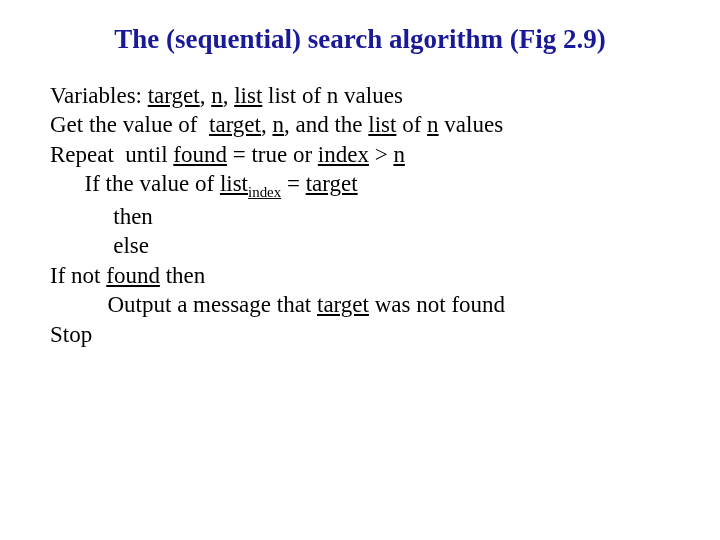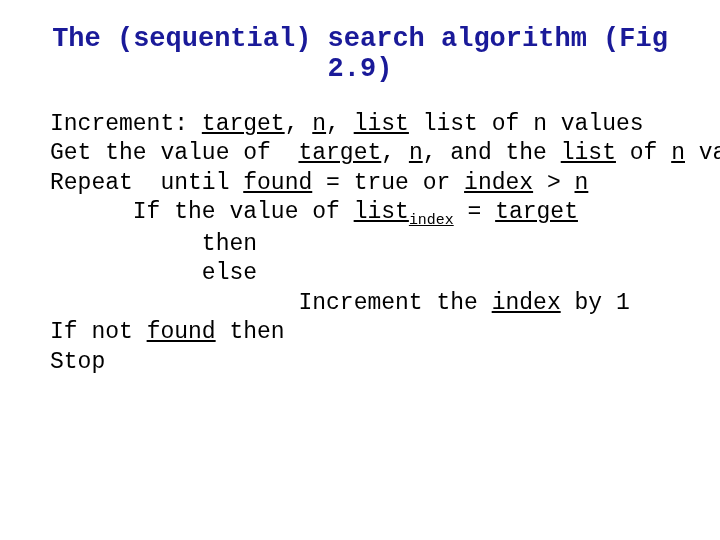--- a/index.html
+++ b/index.html
@@ -9,21 +9,20 @@
     height: 540px;
     background: #ffffff;
     font-family: "Times New Roman", Times, serif;
     color: #000000;
   }
   .slide {
     box-sizing: border-box;
     width: 720px;
     height: 540px;
     padding: 24px 50px 0 50px;
-    font-family: Liberation Mono, monospace;
   }
   .title {
     color: #1a1a99;
     font-weight: bold;
     font-size: 27px;
     text-align: center;
     margin: 0 0 26px 0;
   }
   .body {
     font-size: 23px;
@@ -38,37 +37,37 @@
   }
 </style>
 </head>
 <body>
 
 <div class="slide">
   <div class="title">The (sequential) search algorithm (Fig 2.9)</div>
 
   <div class="body">
 
-    <div class="line"><span>Increment: </span><span class="u">target</span><span>, </span><span class="u">n</span><span>, </span><span class="u">list</span><span> list of n values</span></div>
+    <div class="line"><span>Variables: </span><span class="u">target</span><span>, </span><span class="u">n</span><span>, </span><span class="u">list</span><span> list of n values</span></div>
 
     <div class="line"><span>Get the value of  </span><span class="u">target</span><span>, </span><span class="u">n</span><span>, and the </span><span class="u">list</span><span> of </span><span class="u">n</span><span> values</span></div>
 
 
 
     <div class="line"><span>Repeat  until </span><span class="u">found</span><span> = true or </span><span class="u">index</span><span> &gt; </span><span class="u">n</span></div>
 
     <div class="line"><span>      If the value of </span><span class="u">list</span><span class="sub">index</span><span> = </span><span class="u">target</span></div>
 
     <div class="line">           then</div>
 
 
 
     <div class="line">           else</div>
 
-    <div class="line"><span>                  Increment the </span><span class="u">index</span><span> by 1</span></div>
 
     <div class="line"><span>If not </span><span class="u">found</span><span> then</span></div>
 
+    <div class="line"><span>          Output a message that </span><span class="u">target</span><span> was not found</span></div>
 
     <div class="line">Stop</div>
 
   </div>
 </div>
 
 </body></html>

